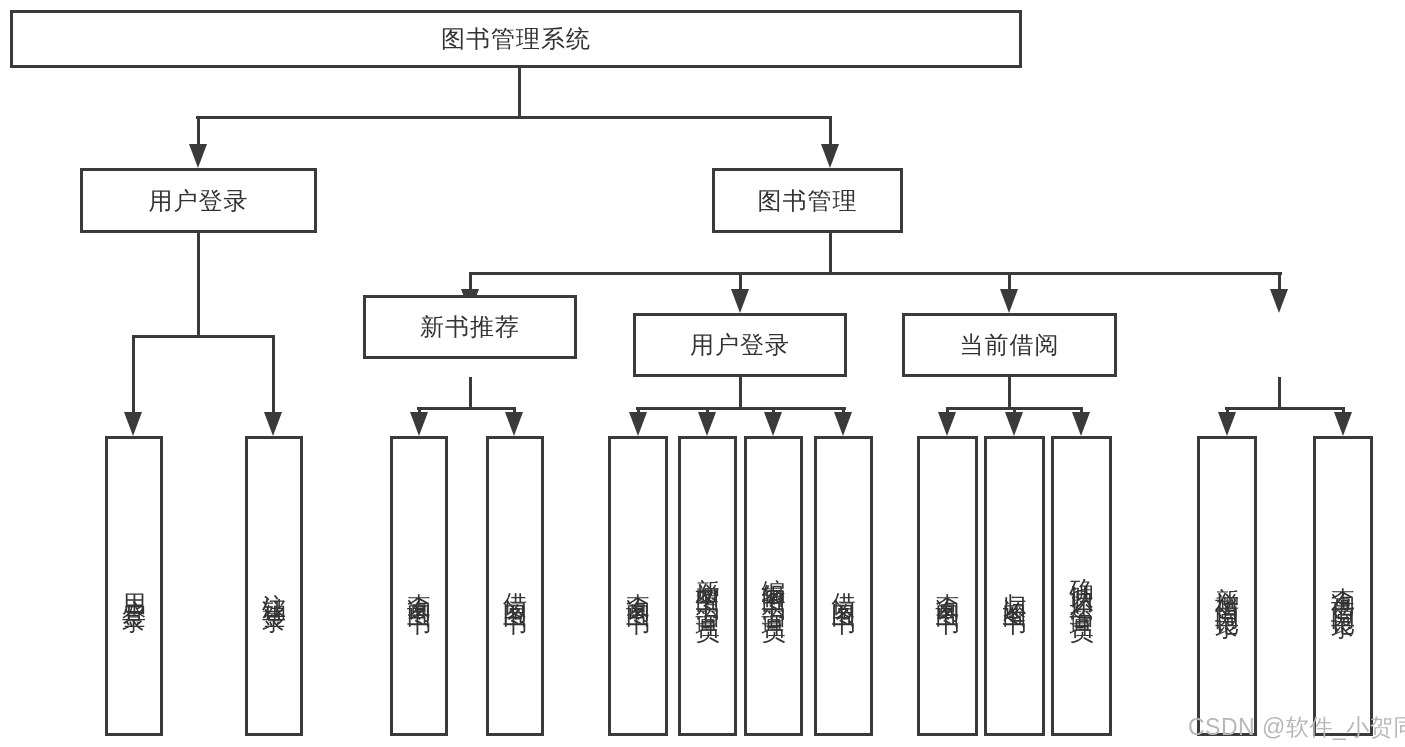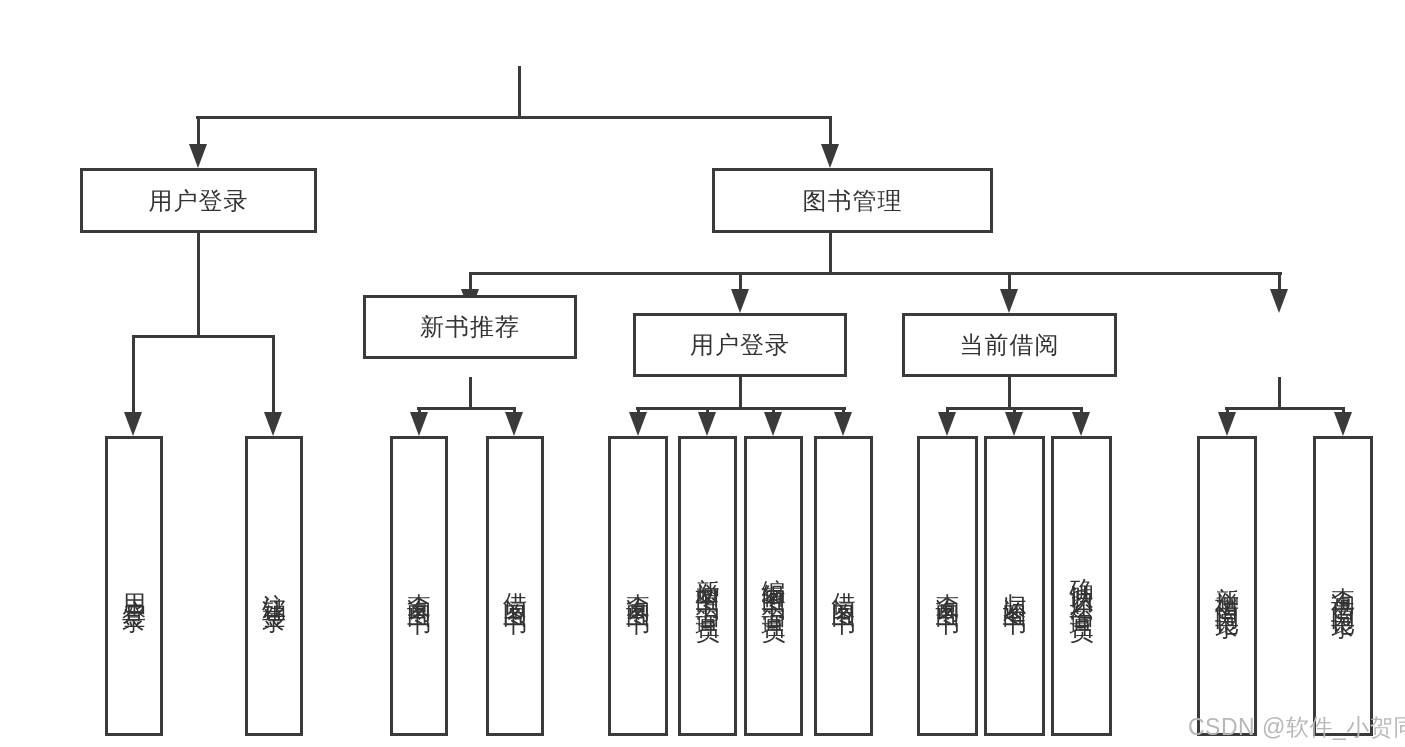--- a/index.html
+++ b/index.html
@@ -60,34 +60,37 @@
     letter-spacing:0.5px;
     white-space:nowrap;
     z-index:5;
   }
 </style>
 </head>
 <body>
 
 <div id="stage">
 
+  <div class="hbox" style="left:10px;top:10px;width:1012px;height:58px;">
+    <span>图书管理系统</span>
+  </div>
 
   <div class="vl" style="left:518px;top:66px;height:53px;"></div>
   <div class="hl" style="left:196px;top:116px;width:636px;"></div>
 
   <div class="vl" style="left:197px;top:116px;height:30px;"></div>
   <div class="ah" style="left:189px;top:144px;"></div>
 
   <div class="vl" style="left:829px;top:116px;height:30px;"></div>
   <div class="ah" style="left:821px;top:144px;"></div>
 
   <div class="hbox" style="left:80px;top:168px;width:237px;height:65px;">
     <span>用户登录</span>
   </div>
-  <div class="hbox" style="left:712px;top:168px;width:281px;height:65px;">
+  <div class="hbox" style="left:712px;top:168px;width:191px;height:65px;">
     <span>图书管理</span>
   </div>
 
   <div class="vl" style="left:197px;top:231px;height:107px;"></div>
   <div class="hl" style="left:132px;top:335px;width:143px;"></div>
   <div class="vl" style="left:132px;top:335px;height:79px;"></div>
   <div class="ah" style="left:124px;top:412px;"></div>
   <div class="vl" style="left:272px;top:335px;height:79px;"></div>
   <div class="ah" style="left:264px;top:412px;"></div>
 

